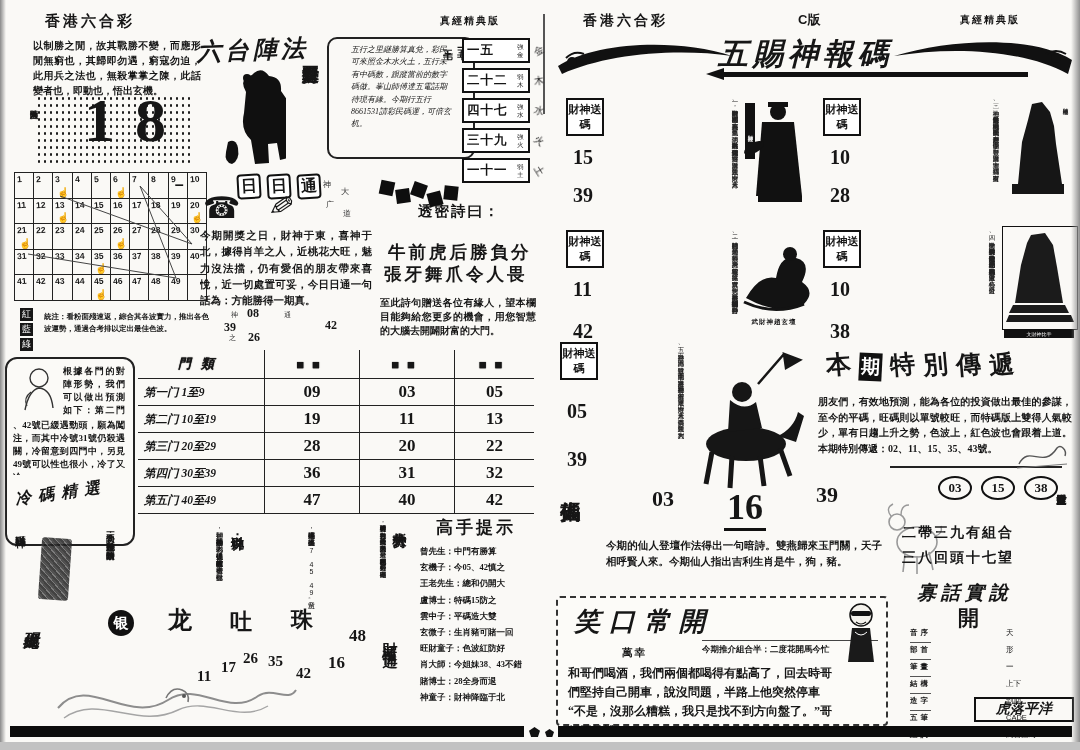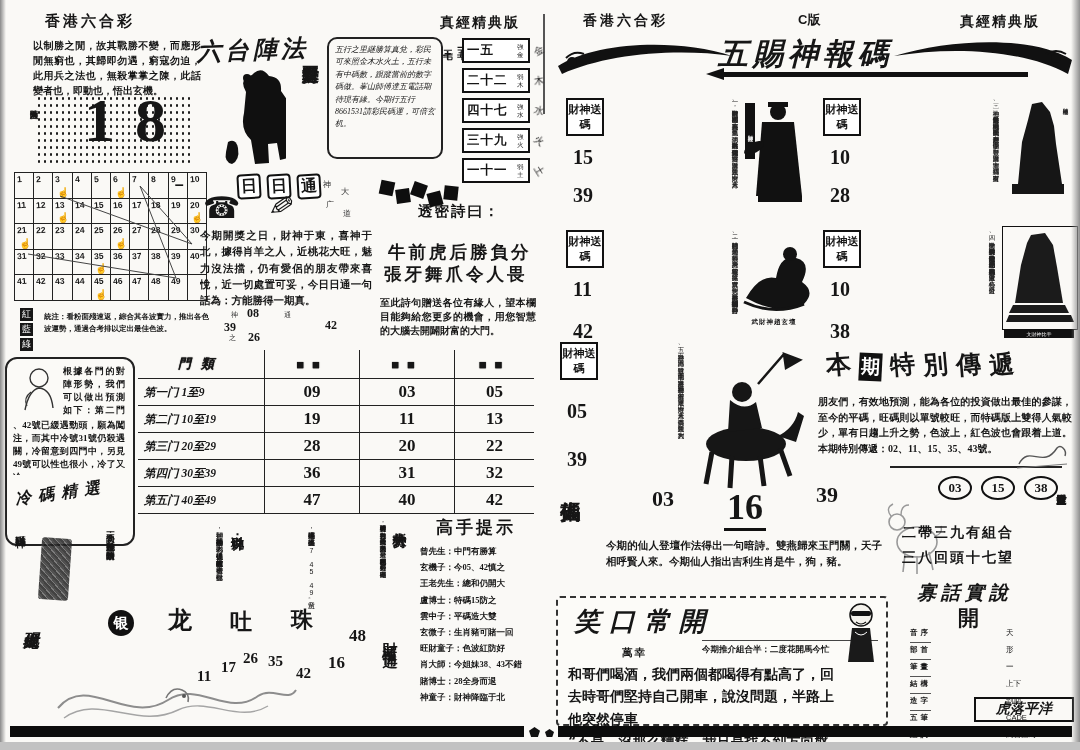--- a/index.html
+++ b/index.html
@@ -5,24 +5,24 @@
   html,body{margin:0;padding:0;background:#d6d6d6;font-family:"Liberation Sans",sans-serif;}
   #stage{position:relative;width:1080px;height:750px;background:#faf9f6;overflow:hidden;color:#161616;}
   .abs{position:absolute;}
   .vert{writing-mode:vertical-rl;text-orientation:upright;}
   .serif{font-family:"Liberation Serif",serif;}
   .just{text-align:justify;}
   .edge-l{left:0;top:0;width:6px;height:750px;background:linear-gradient(to right,#8a8a8a,rgba(150,150,150,0));}
   .edge-r{right:0;top:0;width:9px;height:750px;background:linear-gradient(to left,#8f8f8f,rgba(150,150,150,0));}
   .edge-b{left:0;top:742px;width:1080px;height:8px;background:#c2c2c2;}
   .masthead{font-weight:bold;font-size:15px;letter-spacing:3px;}
-  .edition{font-weight:bold;font-size:14px;letter-spacing:2px;}
+  .edition{font-weight:bold;font-size:10px;letter-spacing:2px;}
   .callig{font-family:"Liberation Serif",serif;font-weight:bold;font-style:italic;}
   .introtxt{font-family:"Liberation Serif",serif;font-weight:bold;font-size:10px;line-height:1.5;}
-  .notebox{border:2px solid #222;border-radius:10px;padding:5px 6px;font-family:"Liberation Serif",serif;font-style:italic;font-size:8px;line-height:1.55;}
+  .notebox{border:2px solid #222;border-radius:10px;padding:5px 22px;font-family:"Liberation Serif",serif;font-style:italic;font-size:8px;line-height:1.55;}
   .bigdots{background-image:radial-gradient(#1c1c1c 0.9px,transparent 1.3px);background-size:6px 7px;}
   .wxrow{display:flex;align-items:center;gap:4px;margin-bottom:5px;}
   .wxbox{width:58px;height:21px;border:2px solid #111;display:flex;align-items:center;justify-content:space-between;padding:0 3px;background:#fff;}
   .wxnum{font-family:"Liberation Serif",serif;font-weight:bold;font-size:12.5px;letter-spacing:1px;}
   .wxel{font-size:6.5px;width:8px;line-height:1.1;color:#222;}
   .wxg{font-size:10px;color:#2a2a2a;filter:blur(.3px);display:inline-block;}
   .wxside{font-size:9.5px;font-weight:bold;width:14px;margin-bottom:7px;display:block;}
   #grid{display:grid;grid-template-columns:repeat(10,19.2px);grid-auto-rows:25.6px;border-top:1.5px solid #222;border-left:1.5px solid #222;}
   .gcell{position:relative;border-right:1.5px solid #222;border-bottom:1.5px solid #222;}
   .gnum{position:absolute;left:2px;top:1px;font-size:8.5px;font-weight:bold;transform:rotate(-4deg);}
@@ -45,21 +45,21 @@
   .clabel{position:absolute;left:8px;top:2px;width:34px;height:32px;border:2px solid #111;font:bold 11px/1.35 "Liberation Serif",serif;text-align:center;padding-top:2px;background:#fff;}
   .cnum{position:absolute;left:15px;font-family:"Liberation Serif",serif;font-weight:bold;font-size:20px;}
   .cbody{position:absolute;top:2px;font-size:6.5px;color:#222;line-height:1.6;overflow:hidden;}
   .stc{font-family:"Liberation Serif",serif;font-weight:bold;font-size:25px;display:inline-block;margin-right:8px;transform:rotate(-5deg);}
   .stc.inv{background:#111;color:#fff;font-size:19px;padding:1px 2px;transform:rotate(3deg);}
   .circlenum{display:inline-block;width:30px;height:20px;border:2px solid #111;border-radius:50%;font:bold 13px/20px "Liberation Serif",serif;text-align:center;margin-right:9px;}
   .dictrow{display:flex;justify-content:space-between;width:158px;margin-bottom:2px;}
   .dlab{font-size:7.5px;font-weight:bold;letter-spacing:3px;border-bottom:1px solid #555;padding-bottom:4px;}
   .dvalu{font-size:7.5px;width:62px;}
   .jokebox{border:2px dashed #333;border-radius:4px;background:#fcfbf8;}
-  .jline{font-family:Liberation Mono, monospace;font-weight:bold;font-size:14px;line-height:1.6;}
+  .jline{font-family:Liberation Serif, serif;font-weight:bold;font-size:12px;line-height:1.6;}
   .footbar{position:absolute;height:11px;background:#0c0c0c;}
   .pent{position:absolute;background:#111;clip-path:polygon(50% 0,100% 38%,81% 100%,19% 100%,0 38%);}
   .dash{position:absolute;height:3px;background:#a9a9a9;}
   .stamp-seal{background:repeating-linear-gradient(45deg,#222 0 2px,#666 2px 3px,#333 3px 5px);border-radius:3px;transform:rotate(4deg);opacity:.85;}
 </style>
 </head>
 <body>
 
 <div id="stage">
 

